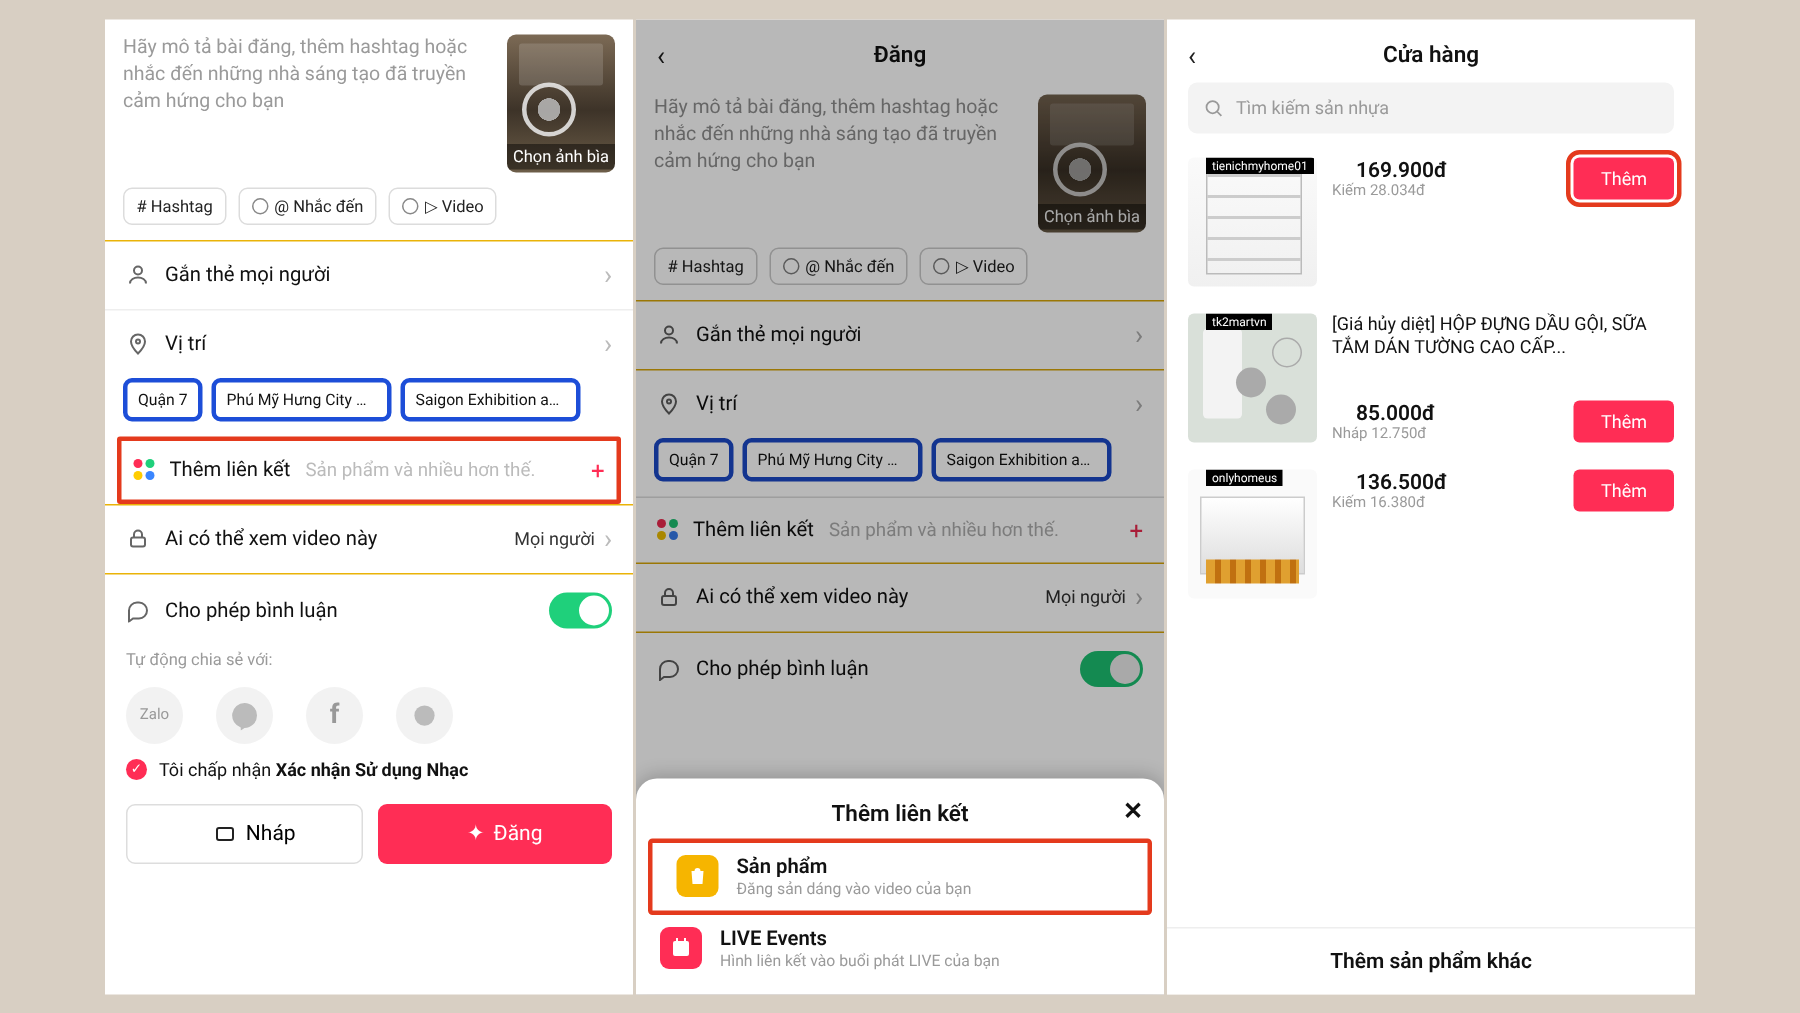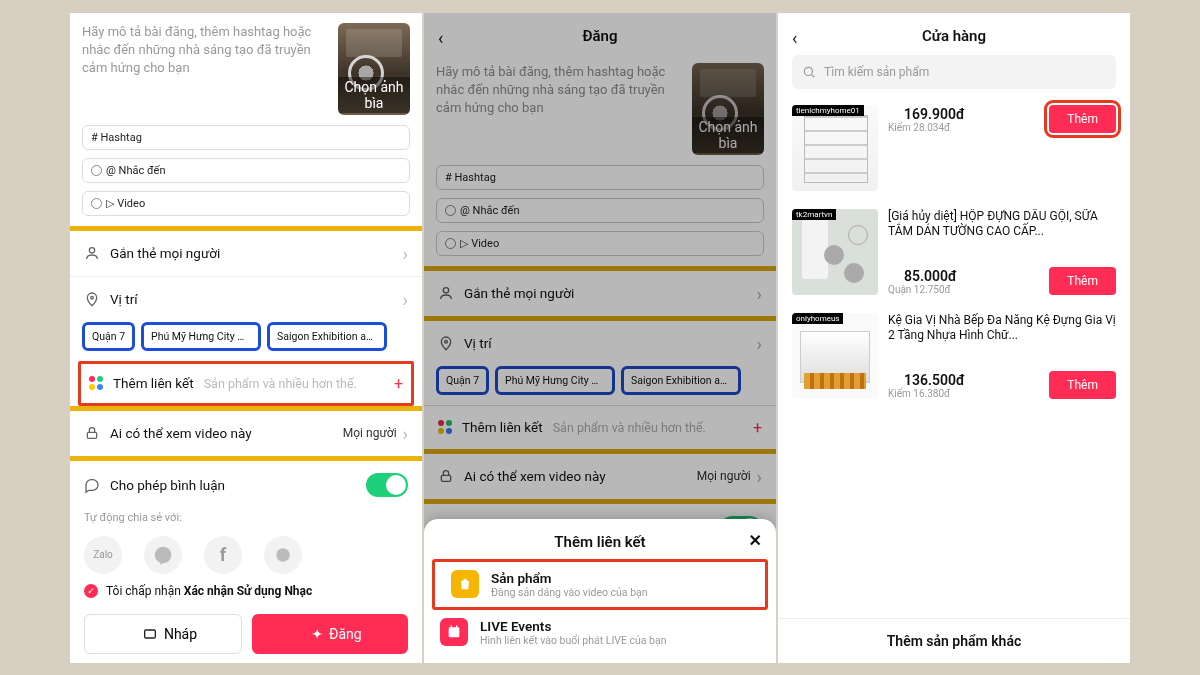--- a/index.html
+++ b/index.html
@@ -6,29 +6,29 @@
 body { background: #d8cfc3; width: 1200px; height: 675px; display: flex; justify-content: center; align-items: center; gap: 2px; padding: 12px 70px; }
 .phone { background: #fff; width: 353px; height: 650px; position: relative; overflow: hidden; font-size: 12px; color: #111; }
 .phone.s2-bg { background: #fff; }
 
 
 .desc-wrap { display: flex; padding: 10px 12px 6px 12px; gap: 8px; }
 .desc-text { flex: 1; color: #9a9a9a; font-size: 13px; line-height: 1.4; }
 .thumb { width: 72px; height: 92px; border-radius: 6px; position: relative; background: linear-gradient(180deg,#7c6a55 0%, #3d3328 55%, #6d5e49 100%); overflow: hidden; }
 .thumb-shelf { position: absolute; top: 6px; left: 8px; right: 8px; height: 28px; background: rgba(255,255,255,.15); border-radius: 2px; }
 .thumb-ring { position: absolute; left: 10px; bottom: 24px; width: 36px; height: 36px; border: 3px solid #eee; border-radius: 50%; background: radial-gradient(circle,#bbb 35%,transparent 36%); opacity:.85;}
-.thumb-lbl { position: absolute; bottom: 2px; left: 0; right: 0; text-align: center; color: #fff; font-size: 14px; background: rgba(0,0,0,.45); padding: 2px 0; }
-
-
-.chips { display: flex; gap: 8px; padding: 4px 12px 10px 12px; flex-direction: column; }
+.thumb-lbl { position: absolute; bottom: 2px; left: 0; right: 0; text-align: center; color: #fff; font-size: 11px; background: rgba(0,0,0,.45); padding: 2px 0; }
+
+
+.chips { display: flex; gap: 8px; padding: 4px 12px 10px 12px; }
 .chip { border: 1px solid #dcdcdc; border-radius: 6px; padding: 5px 8px; font-size: 11px; display: inline-flex; align-items: center; gap: 4px; color: #222; }
 .chip .circ { width: 11px; height: 11px; border: 1px solid #888; border-radius: 50%; display:inline-block;}
 
 
-.row { display: flex; align-items: center; padding: 12px 14px; border-top: 5px solid #eab308; justify-content: space-between; position: relative; }
+.row { display: flex; align-items: center; padding: 12px 14px; border-top: 1px solid #eab308; justify-content: space-between; position: relative; }
 .row.noborder { border-top: none; }
 .row-left { display: flex; align-items: center; gap: 10px; }
 .row-icon { width: 16px; height: 16px; display: inline-flex; align-items: center; justify-content: center; }
 .row-label { font-size: 13.5px; }
 .chev::after { content: "›"; color: #bbb; font-size: 18px; }
 .row-right { display: flex; align-items: center; gap: 6px; font-size: 12px; color: #333;}
 
 
 .loc-chips { display: flex; gap: 6px; padding: 0 12px 10px 12px; }
 .loc-chip { border: 3px solid #1d4ed8; border-radius: 6px; padding: 5px 7px; font-size: 10.5px; white-space: nowrap; overflow:hidden; text-overflow:ellipsis; max-width: 120px; }
@@ -77,21 +77,21 @@
 .sheet-hi { border:3px solid #e43a1d; border-radius:3px; margin: 0 8px;}
 
 
 .hdr3 { display:flex; align-items:center; justify-content:center; padding: 14px 0 10px 0; position: relative;}
 .hdr3 .back { position:absolute; left:14px; top:14px; font-size:18px; color:#222;}
 .hdr3 .ttl { font-size:15px; font-weight:600;}
 .search-bar { margin: 0 14px 10px 14px; background:#f3f3f3; border-radius:6px; height:34px; display:flex; align-items:center; gap:8px; padding:0 10px; color:#999; font-size:12px;}
 .plist { overflow:hidden; }
 .pitem { display:flex; gap:10px; padding: 6px 14px 12px 14px; position: relative;}
 .pimg { width:86px; height:86px; border-radius:4px; background:#eee; position:relative; overflow:hidden;}
-.pimg .tag { position:absolute; top:0; left:0; font-size:8px; background:#000; color:#fff; padding:1px 4px;}
+.pimg .tag { position:absolute; top:0; left:12px; font-size:8px; background:#000; color:#fff; padding:1px 4px;}
 .pinfo { flex:1; display:flex; flex-direction:column; justify-content:space-between;}
 .pname { font-size:12px; line-height:1.3; color:#111; max-height: 32px; overflow:hidden;}
 .pprice-row { display:flex; align-items:flex-end; justify-content:space-between;}
 .pprice { font-size:14px; font-weight:600;margin-left:16px; }
 .pearn { font-size:10px; color:#9a9a9a;}
 .addbtn { background:#ff2d55; color:#fff; border:none; border-radius:4px; font-size:12px; padding:7px 18px; }
 .addbtn-hi { outline:3px solid #e43a1d; outline-offset:2px;}
 .bottom-add { position:absolute; left:0; right:0; bottom:0; text-align:center; padding:14px 0; font-size:14px; font-weight:600; background:#fff; border-top:1px solid #eee;}
 
 
@@ -370,21 +370,21 @@
 <div class="phone">
   <div class="hdr3">
       <span class="back">‹</span>
       <span class="ttl">Cửa hàng</span>
     </div>
   <div class="search-bar">
       <svg width="14" height="14" viewBox="0 0 24 24" fill="none" stroke="#999" stroke-width="2">
         <circle cx="11" cy="11" r="7"></circle>
         <path d="M21 21l-5-5"></path>
       </svg>
-      <span>Tìm kiếm sản phẩm</span>
+      <span>Tìm kiếm sản nhựa</span>
     </div>
 
   <div class="plist">
     <div class="pitem">
       <div class="pimg thumb-shoerack">
           <span class="tag">tienichmyhome01</span>
         </div>
       <div class="pinfo">
         <div class="pprice-row">
           <div>
@@ -397,32 +397,31 @@
     </div>
     <div class="pitem">
       <div class="pimg thumb-shampoo">
           <span class="tag">tk2martvn</span>
         </div>
       <div class="pinfo">
         <div class="pname">[Giá hủy diệt] HỘP ĐỰNG DẦU GỘI, SỮA TẮM DÁN TƯỜNG CAO CẤP...</div>
         <div class="pprice-row">
           <div>
               <div class="pprice">85.000đ</div>
-              <div class="pearn">Quận 12.750đ</div>
+              <div class="pearn">Nháp 12.750đ</div>
             </div>
           <button class="addbtn">Thêm</button>
         </div>
       </div>
     </div>
     <div class="pitem">
       <div class="pimg thumb-spice">
           <span class="tag">onlyhomeus</span>
         </div>
       <div class="pinfo">
-        <div class="pname">Kệ Gia Vị Nhà Bếp Đa Năng Kệ Đựng Gia Vị 2 Tầng Nhựa Hình Chữ...</div>
         <div class="pprice-row">
           <div>
               <div class="pprice">136.500đ</div>
               <div class="pearn">Kiếm 16.380đ</div>
             </div>
           <button class="addbtn">Thêm</button>
         </div>
       </div>
     </div>
   </div>

